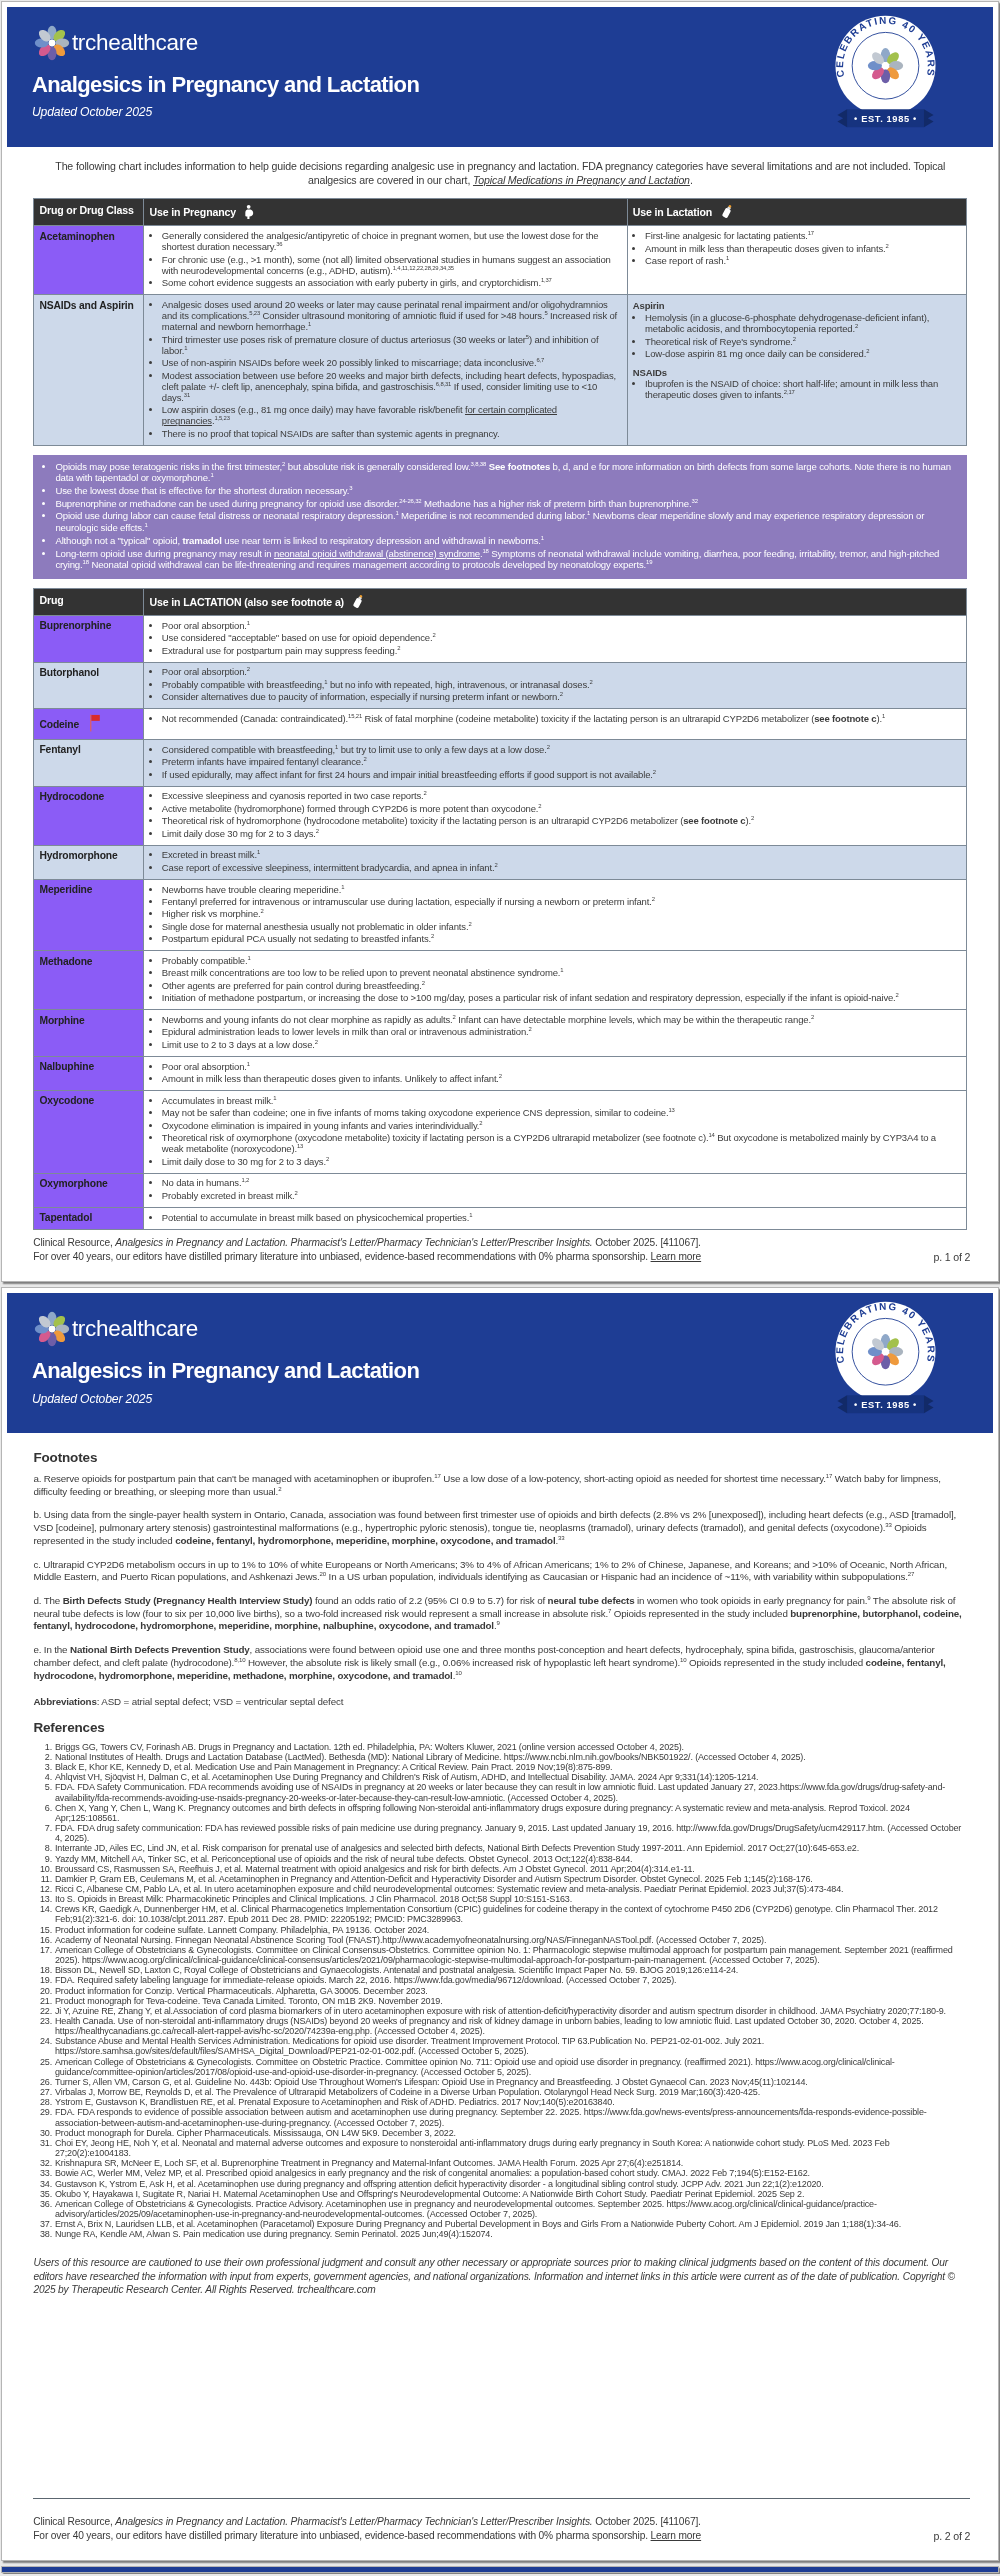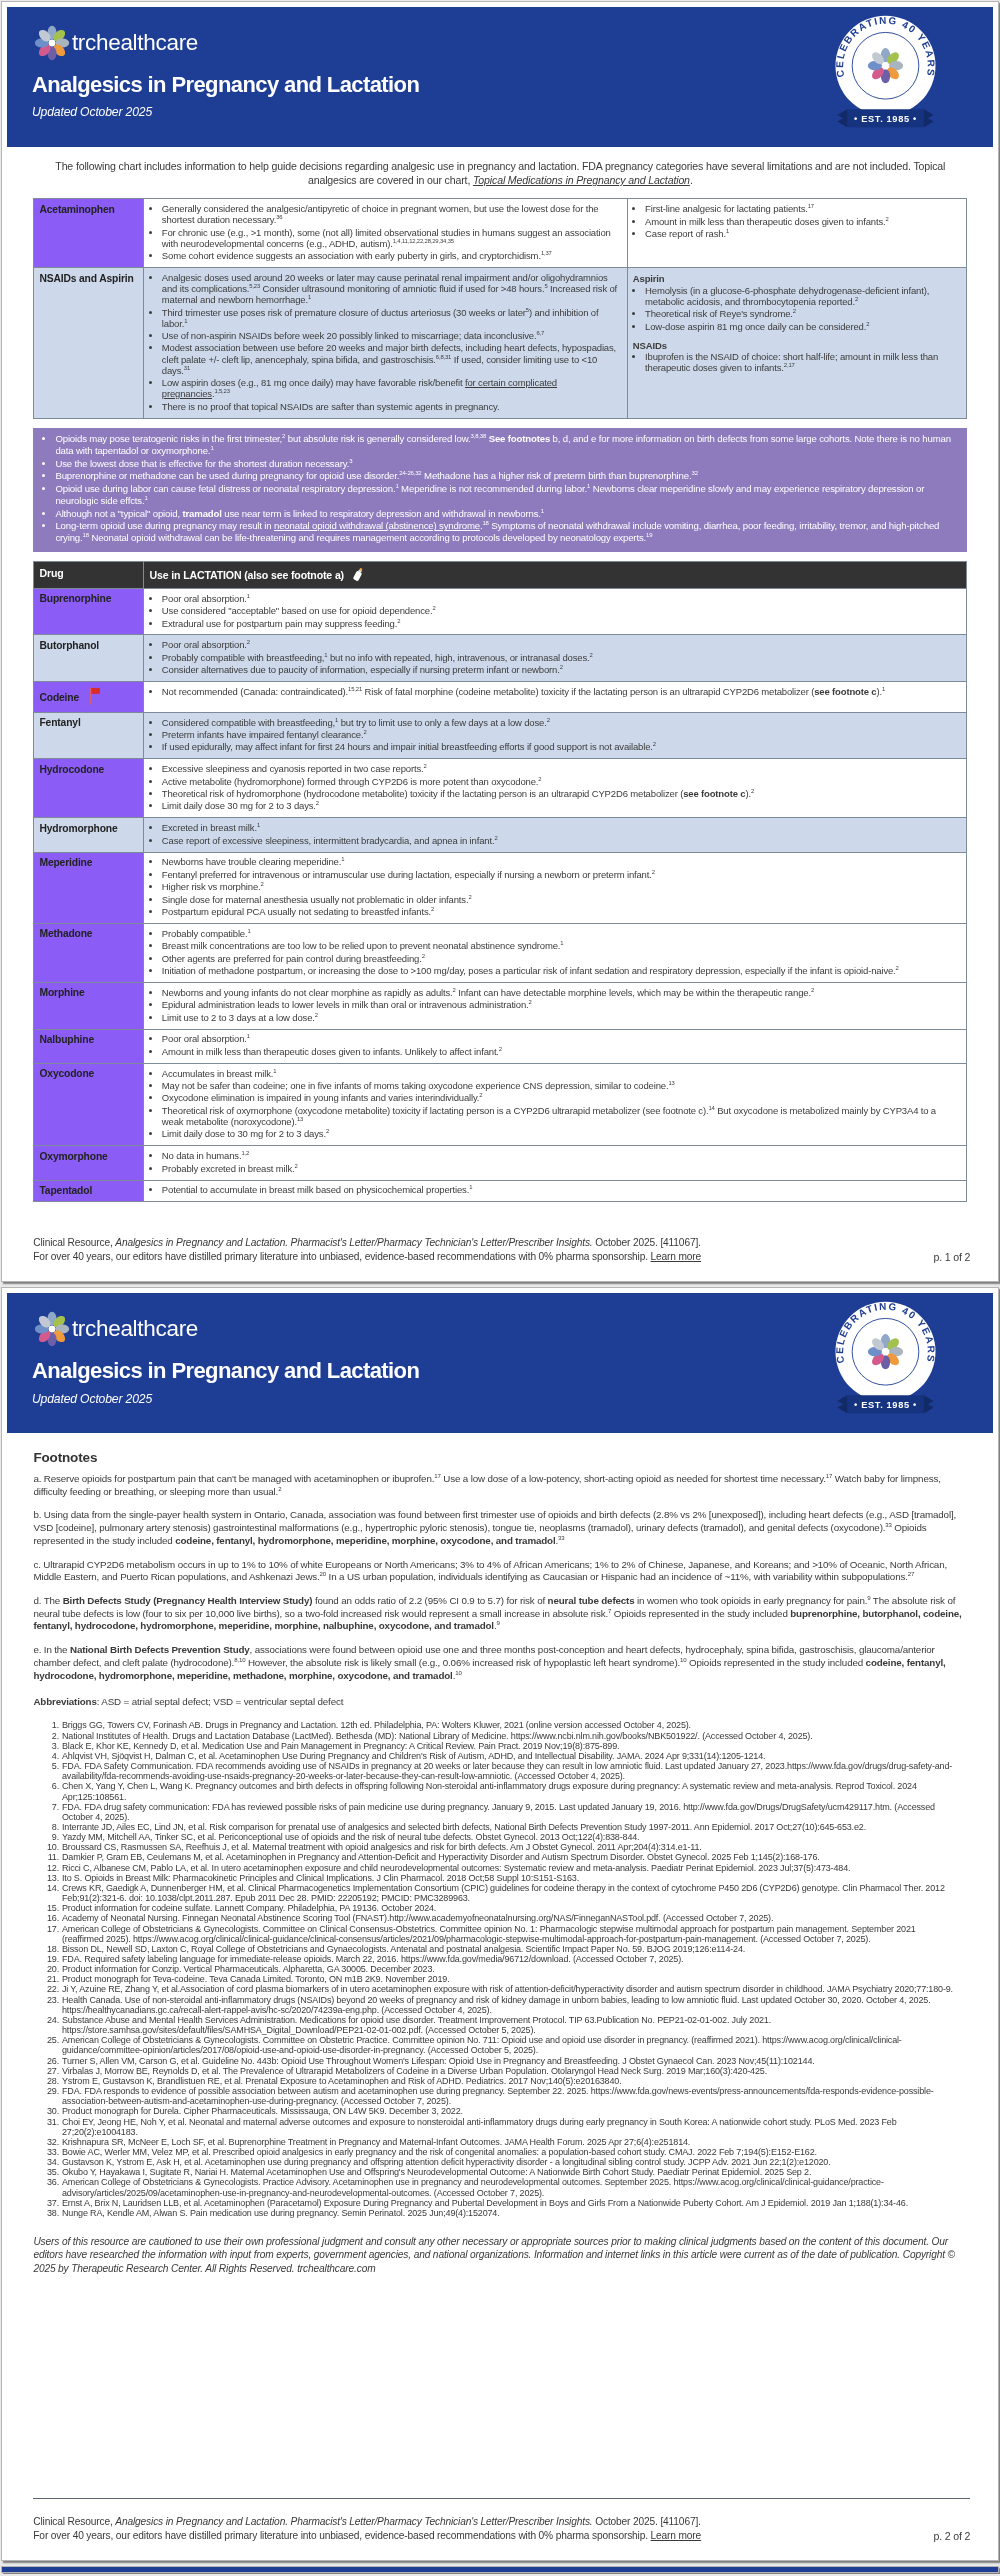--- a/index.html
+++ b/index.html
@@ -72,21 +72,21 @@
   .pagefoot .ftext { font-size: 10.2px; line-height: 1.35; color: #3a3a3a; }
   .pagefoot .pnum { font-size: 10.6px; white-space: nowrap; margin-left: 19.3px; }
   .learnmore { text-decoration: underline; color: inherit; cursor: pointer; }
 
   
   .fn-heading, .ref-heading { font-size: 13.5px; font-weight: 700; color: #333; }
   .fn-heading { margin: 16.7px 0 7.7px 0; }
   .footnotes p { font-size: 9.8px; line-height: 1.3; margin-bottom: 11px; color: #3a3a3a; }
   .abbrev { font-size: 9.8px; margin: 14px 0 13px 0; }
   .ref-heading { margin: 2.6px 0 6.4px 0; }
-  ol.refs { margin: 8px; padding-left: 20px; }
+  ol.refs { margin: 1px; padding-left: 20px; }
   ol.refs li { font-size: 9px; line-height: 1.13; color: #3a3a3a; padding-left: 0.6px; }
   .disclaimer { font-style: italic; font-size: 10.2px; line-height: 1.32; margin-top: 16.7px; color: #3a3a3a; }
   .rule { position: absolute; left: 31px; right: 28px; bottom: 61px; border-top: 1.9px solid #5c6670; }
 </style>
 </head>
 <body>
 
 <svg width="0" height="0" style="position:absolute">
   <defs>
     <g id="flower">
@@ -168,20 +168,39 @@
   <div class="content">
     <p class="intro"><span>The following chart includes information to help guide decisions regarding analgesic use in pregnancy and lactation. FDA pregnancy categories have several limitations and are not included. Topical analgesics are covered in our chart, </span><a class="doclink">Topical Medications in Pregnancy and Lactation</a><span>.</span></p>
 
     <table class="chart">
       <colgroup>
           <col style="width:11.8%">
           <col style="width:51.8%">
           <col style="width:36.4%">
         </colgroup>
       <thead>
+        <tr class="head-row">
+          <th>Drug or Drug Class</th>
+          <th>
+              <span class="hflex">
+                <span>Use in Pregnancy</span>
+                <svg width="16" height="16" viewBox="0 0 24 24">
+                  <use href="#preg-icon"></use>
+                </svg>
+              </span>
+            </th>
+          <th>
+              <span class="hflex">
+                <span>Use in Lactation</span>
+                <svg width="16" height="16" viewBox="0 0 24 24">
+                  <use href="#bottle-icon"></use>
+                </svg>
+              </span>
+            </th>
+        </tr>
       </thead>
       <tbody>
 
           <tr>
             <td class="drugcell">Acetaminophen</td>
             <td class="bodycell">
               <ul class="bullets">
 
               <li>Generally considered the analgesic/antipyretic of choice in pregnant women, but use the lowest dose for the shortest duration necessary.<sup>36</sup></li>
                 <li>For chronic use (e.g., &gt;1 month), some (not all) limited observational studies in humans suggest an association with neurodevelopmental concerns (e.g., ADHD, autism).<sup>1,4,11,12,22,28,29,34,35</sup></li>
@@ -504,20 +523,21 @@
     <div class="footnotes">
 
     <p>a. Reserve opioids for postpartum pain that can't be managed with acetaminophen or ibuprofen.<sup>17</sup> Use a low dose of a low-potency, short-acting opioid as needed for shortest time necessary.<sup>17</sup> Watch baby for limpness, difficulty feeding or breathing, or sleeping more than usual.<sup>2</sup></p>
         <p>b. Using data from the single-payer health system in Ontario, Canada, association was found between first trimester use of opioids and birth defects (2.8% vs 2% [unexposed]), including heart defects (e.g., ASD [tramadol], VSD [codeine], pulmonary artery stenosis) gastrointestinal malformations (e.g., hypertrophic pyloric stenosis), tongue tie, neoplasms (tramadol), urinary defects (tramadol), and genital defects (oxycodone).<sup>33</sup> Opioids represented in the study included <b>codeine, fentanyl, hydromorphone, meperidine, morphine, oxycodone, and tramadol</b>.<sup>33</sup></p>
         <p>c. Ultrarapid CYP2D6 metabolism occurs in up to 1% to 10% of white Europeans or North Americans; 3% to 4% of African Americans; 1% to 2% of Chinese, Japanese, and Koreans; and &gt;10% of Oceanic, North African, Middle Eastern, and Puerto Rican populations, and Ashkenazi Jews.<sup>20</sup> In a US urban population, individuals identifying as Caucasian or Hispanic had an incidence of ~11%, with variability within subpopulations.<sup>27</sup></p>
         <p>d. The <b>Birth Defects Study (Pregnancy Health Interview Study)</b> found an odds ratio of 2.2 (95% CI 0.9 to 5.7) for risk of <b>neural tube defects</b> in women who took opioids in early pregnancy for pain.<sup>9</sup> The absolute risk of neural tube defects is low (four to six per 10,000 live births), so a two-fold increased risk would represent a small increase in absolute risk.<sup>7</sup> Opioids represented in the study included <b>buprenorphine, butorphanol, codeine, fentanyl, hydrocodone, hydromorphone, meperidine, morphine, nalbuphine, oxycodone, and tramadol</b>.<sup>9</sup></p>
         <p>e. In the <b>National Birth Defects Prevention Study</b>, associations were found between opioid use one and three months post-conception and heart defects, hydrocephaly, spina bifida, gastroschisis, glaucoma/anterior chamber defect, and cleft palate (hydrocodone).<sup>8,10</sup> However, the absolute risk is likely small (e.g., 0.06% increased risk of hypoplastic left heart syndrome).<sup>10</sup> Opioids represented in the study included <b>codeine, fentanyl, hydrocodone, hydromorphone, meperidine, methadone, morphine, oxycodone, and tramadol</b>.<sup>10</sup></p>
       </div>
     <p class="abbrev"><b>Abbreviations</b>: ASD = atrial septal defect; VSD = ventricular septal defect</p>
 
+    <div class="ref-heading">References</div>
     <ol class="refs">
 
     <li>Briggs GG, Towers CV, Forinash AB. Drugs in Pregnancy and Lactation. 12th ed. Philadelphia, PA: Wolters Kluwer, 2021 (online version accessed October 4, 2025).</li>
         <li>National Institutes of Health. Drugs and Lactation Database (LactMed). Bethesda (MD): National Library of Medicine. https://www.ncbi.nlm.nih.gov/books/NBK501922/. (Accessed October 4, 2025).</li>
         <li>Black E, Khor KE, Kennedy D, et al. Medication Use and Pain Management in Pregnancy: A Critical Review. Pain Pract. 2019 Nov;19(8):875-899.</li>
         <li>Ahlqvist VH, Sjöqvist H, Dalman C, et al. Acetaminophen Use During Pregnancy and Children's Risk of Autism, ADHD, and Intellectual Disability. JAMA. 2024 Apr 9;331(14):1205-1214.</li>
         <li>FDA. FDA Safety Communication. FDA recommends avoiding use of NSAIDs in pregnancy at 20 weeks or later because they can result in low amniotic fluid. Last updated January 27, 2023.https://www.fda.gov/drugs/drug-safety-and-availability/fda-recommends-avoiding-use-nsaids-pregnancy-20-weeks-or-later-because-they-can-result-low-amniotic. (Accessed October 4, 2025).</li>
         <li>Chen X, Yang Y, Chen L, Wang K. Pregnancy outcomes and birth defects in offspring following Non-steroidal anti-inflammatory drugs exposure during pregnancy: A systematic review and meta-analysis. Reprod Toxicol. 2024 Apr;125:108561.</li>
         <li>FDA. FDA drug safety communication: FDA has reviewed possible risks of pain medicine use during pregnancy. January 9, 2015. Last updated January 19, 2016. http://www.fda.gov/Drugs/DrugSafety/ucm429117.htm. (Accessed October 4, 2025).</li>
         <li>Interrante JD, Ailes EC, Lind JN, et al. Risk comparison for prenatal use of analgesics and selected birth defects, National Birth Defects Prevention Study 1997-2011. Ann Epidemiol. 2017 Oct;27(10):645-653.e2.</li>

